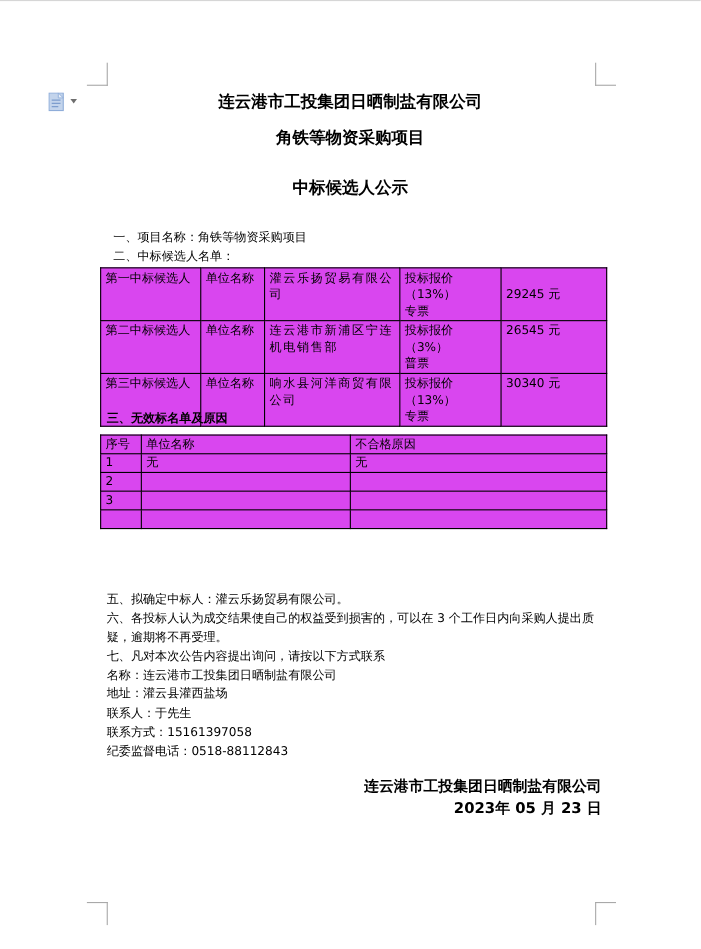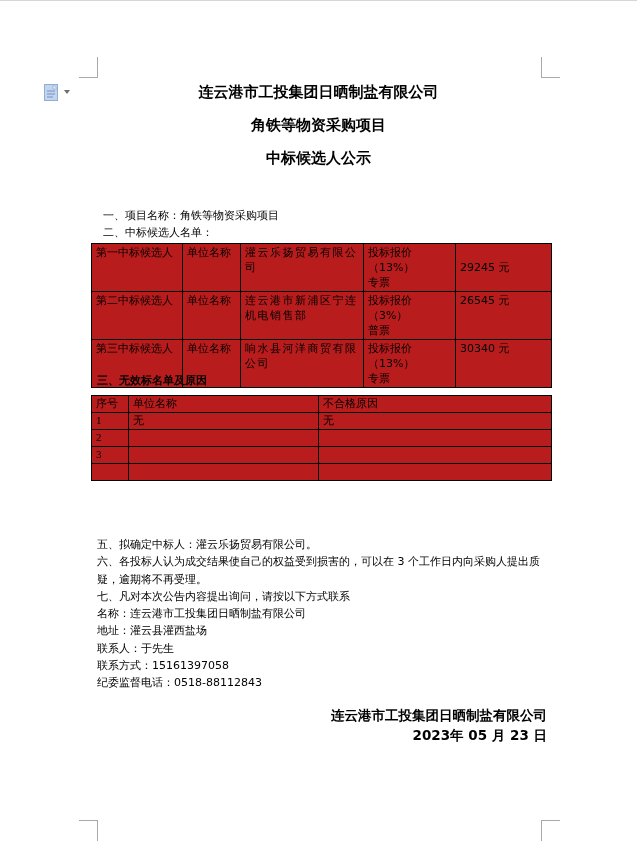--- a/index.html
+++ b/index.html
@@ -14,38 +14,38 @@
   .mark.tr{left:541px;top:57px;border-left:1px solid #a9a9a9;border-bottom:1px solid #a9a9a9;}
   .mark.bl{left:79px;top:820px;border-right:1px solid #a9a9a9;border-top:1px solid #a9a9a9;}
   .mark.br{left:541px;top:820px;border-left:1px solid #a9a9a9;border-top:1px solid #a9a9a9;}
   
   #paste-btn{position:absolute;left:42px;top:83px;width:34px;height:20px;cursor:pointer;}
   #paste-btn svg{position:absolute;left:2px;top:1px;}
   #paste-btn .arrow{position:absolute;left:22px;top:7px;width:0;height:0;
     border-left:3.5px solid transparent;border-right:3.5px solid transparent;border-top:4.5px solid #6e6e6e;}
   
   .doc-title{position:absolute;left:0;width:637px;text-align:center;font-weight:bold;font-size:15px;line-height:20px;}
-  #title1{top:82px;} #title2{top:115px;} #title3{top:148px;}
+  #title1{top:82px;} #title2{top:115px;} #title3{top:160px;}
   
   .bodytext{font-size:11px;line-height:17.3px;}
   #intro{position:absolute;left:103px;top:207px;}
   #sec3-title{position:absolute;left:97px;top:372px;font-weight:bold;}
   #paras{position:absolute;left:97px;top:508px;margin-top:28px;}
   .line{white-space:pre;}
   
-  table{border-collapse:collapse;table-layout:fixed;position:absolute;background:#b91c1c;}
+  table{border-collapse:collapse;table-layout:fixed;position:absolute;background:#d946ef;}
   td{border:1px solid #000;font-size:11px;line-height:15px;padding:1px 4px;vertical-align:top;
      white-space:pre-line;overflow:hidden;}
   #table1{left:91px;top:243px;width:460px;}
   #table1 tr{height:32px;}
   #table1 td.sp{letter-spacing:1.5px;margin-top:48px;}
   #table1 td.v-mid{vertical-align:middle;}
   #table2{left:91px;top:395px;width:460px;}
   #table2 tr{height:17px;}
-  #table2 td{line-height:13px;font-family:Liberation Serif, serif;}
+  #table2 td{line-height:13px;}
   
   #signature{position:absolute;right:90px;top:706px;text-align:right;font-weight:bold;
     font-size:13.5px;line-height:19.5px;}
 </style>
 </head>
 <body>
 
 <div id="page-top-border"></div>
 
 <div class="mark tl"></div>

